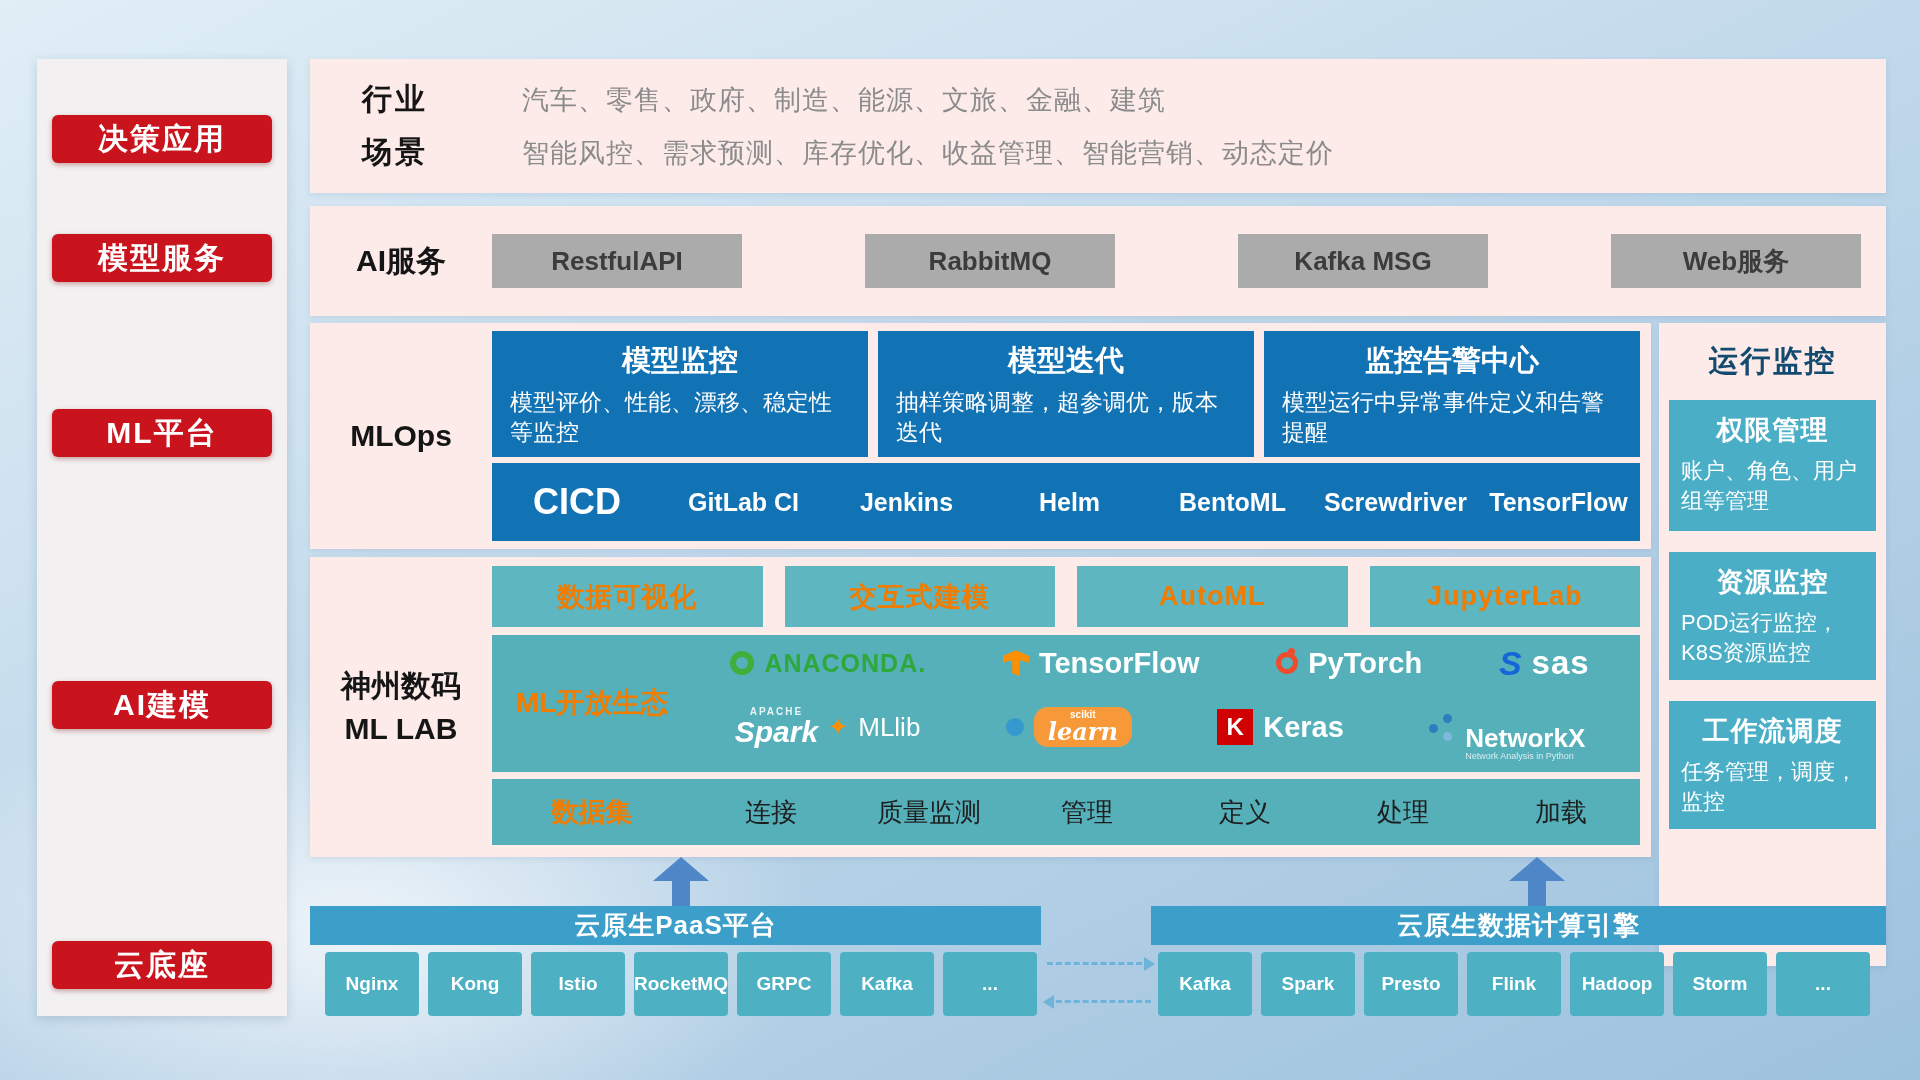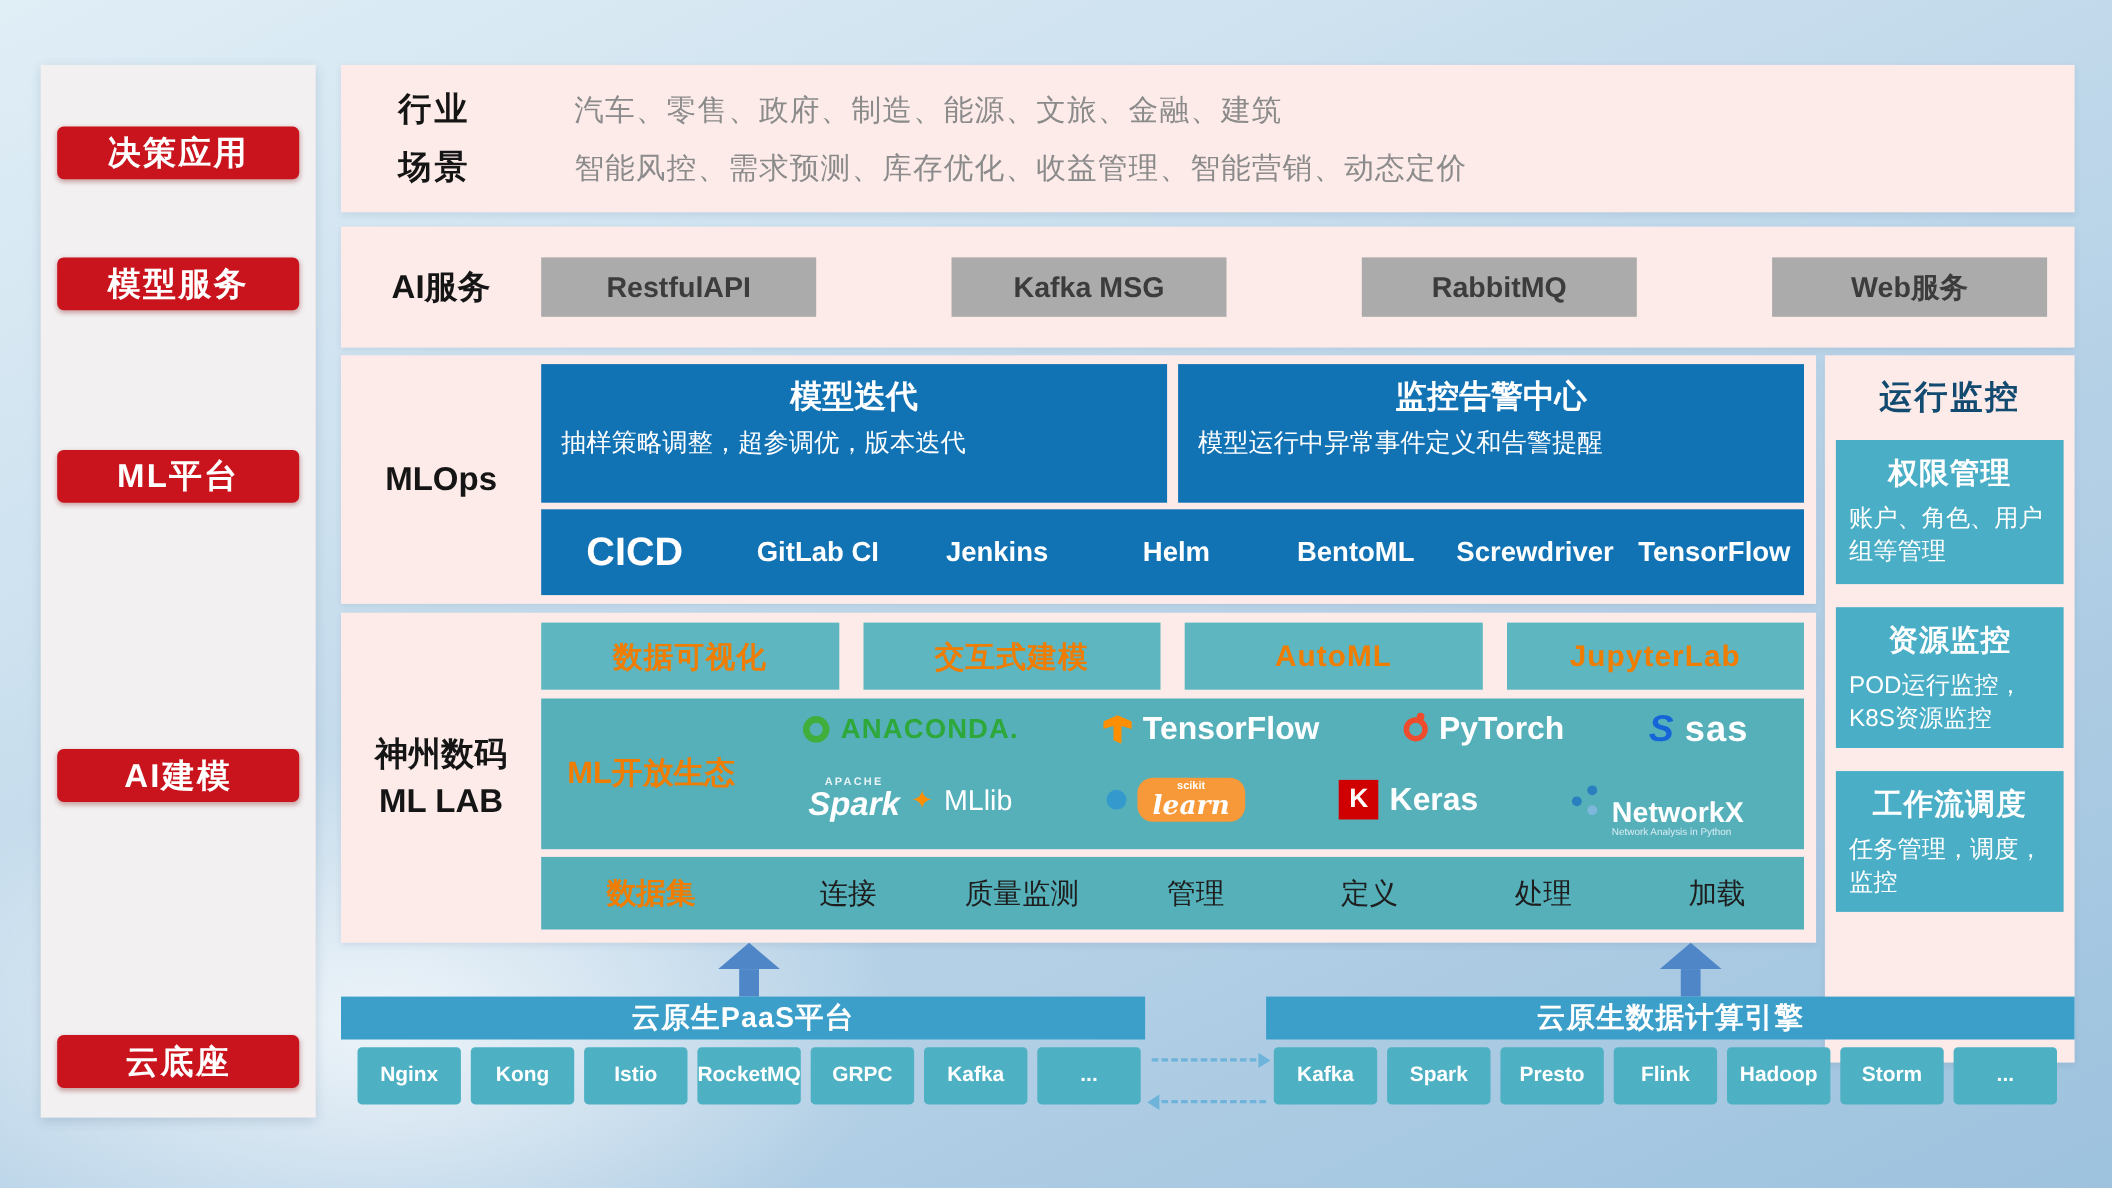--- a/index.html
+++ b/index.html
@@ -95,21 +95,21 @@
   .mc-desc { font-size:22px; line-height:1.35; }
 
   
   .bar { position:absolute; height:39px; background:#3b9fca; color:#fff; font-size:26px; font-weight:bold;
     display:flex; align-items:center; justify-content:center; letter-spacing:1px; }
   .bar-paas { left:310px; top:906px; width:731px; }
   .bar-engine { left:1151px; top:906px; width:735px; }
   .chips { position:absolute; top:952px; display:flex; gap:9px; }
   .chips-left { left:325px; }
   .chips-right { left:1158px; }
-  .chip { width:94px; height:52px; background:#4db1c3; border-radius:4px; color:#fff; font-size:19px;
+  .chip { width:94px; height:64px; background:#4db1c3; border-radius:4px; color:#fff; font-size:19px;
     font-weight:bold; display:flex; align-items:center; justify-content:center; text-align:center;
     line-height:1.15; padding:0 4px; }
 
   
   .up-arrow { position:absolute; width:56px; height:49px; }
   .ua-tri { width:0; height:0; border-left:28px solid transparent; border-right:28px solid transparent;
     border-bottom:24px solid #4e86c8; }
   .ua-stem { width:18px; height:25px; background:#4e86c8; margin:0 auto; }
   .up-arrow-left { left:653px; top:857px; } .up-arrow-right { left:1509px; top:857px; }
   .dash-arrow { position:absolute; width:104px; height:0; border-top:3px dashed #6db3da; }
@@ -141,30 +141,34 @@
     <div class="b1row">
       <span class="blabel">场景</span>
       <span class="gtext">智能风控、需求预测、库存优化、收益管理、智能营销、动态定价</span>
     </div>
   </section>
 
   <section class="band band2">
     <div class="col-label">AI服务</div>
     <div class="svc-row">
       <div class="gray-btn">RestfulAPI</div>
+      <div class="gray-btn">RabbitMQ</div>
       <div class="gray-btn">Kafka MSG</div>
-      <div class="gray-btn">RabbitMQ</div>
       <div class="gray-btn">Web服务</div>
     </div>
   </section>
 
   <section class="band band3">
     <div class="col-label">MLOps</div>
     <div class="mlops-content">
       <div class="cards">
+        <div class="blue-card">
+          <div class="bc-title">模型监控</div>
+          <div class="bc-desc">模型评价、性能、漂移、稳定性等监控</div>
+        </div>
         <div class="blue-card">
           <div class="bc-title">模型迭代</div>
           <div class="bc-desc">抽样策略调整，超参调优，版本迭代</div>
         </div>
         <div class="blue-card">
           <div class="bc-title">监控告警中心</div>
           <div class="bc-desc">模型运行中异常事件定义和告警提醒</div>
         </div>
       </div>
       <div class="cicd-bar">

